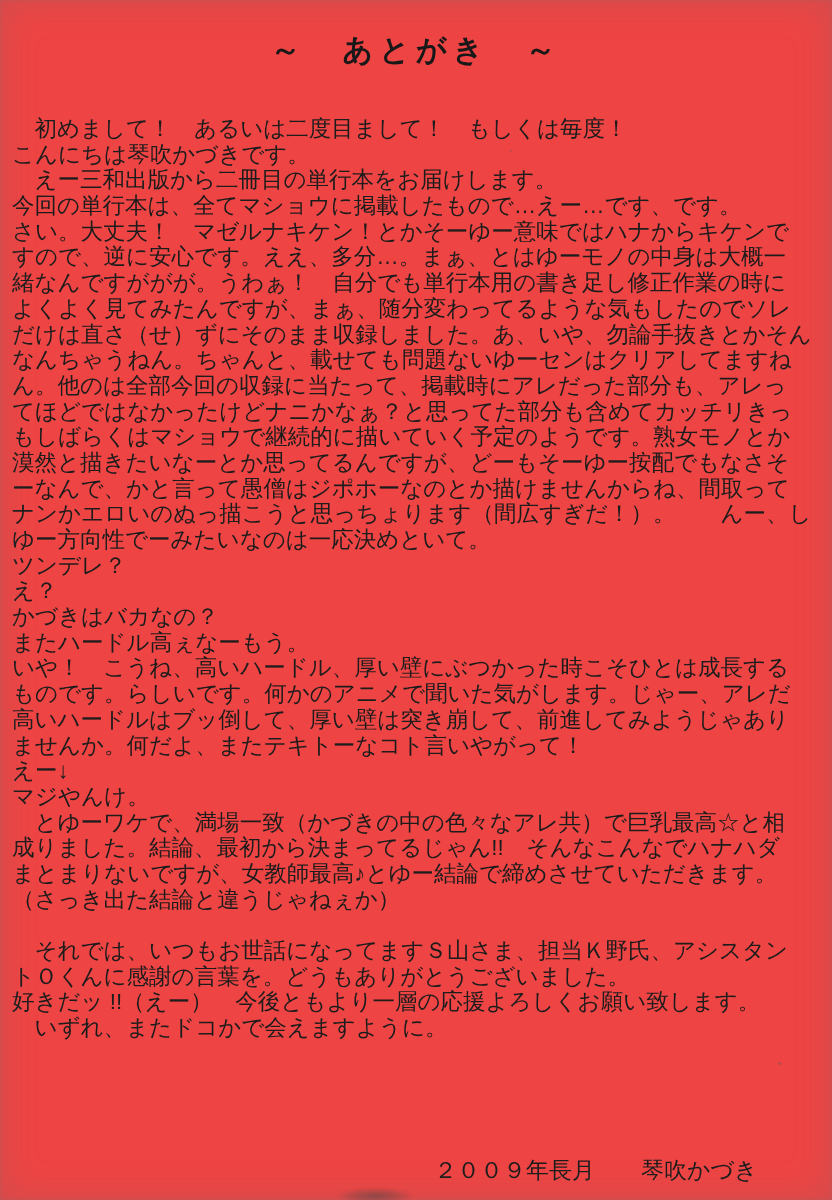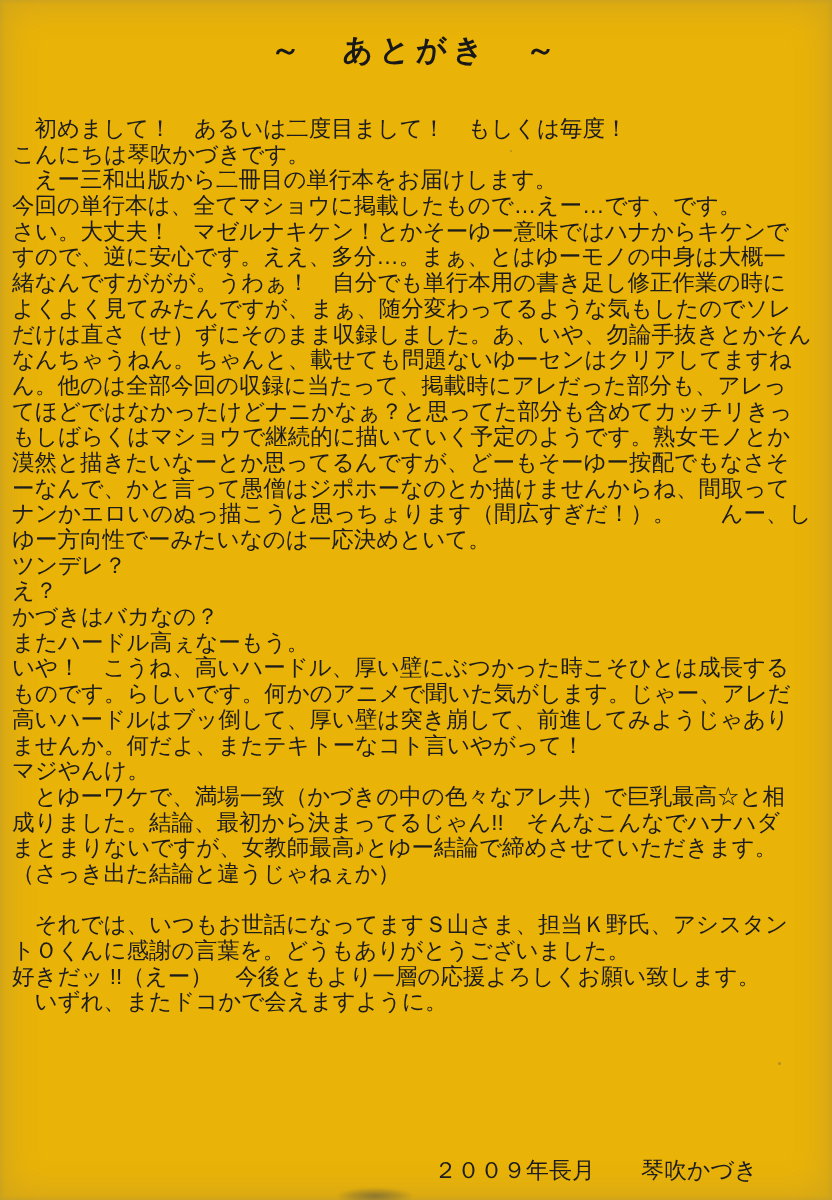--- a/index.html
+++ b/index.html
@@ -6,21 +6,21 @@
     margin: 0;
     padding: 0;
     background: #e9e9e7;
     font-family: "Liberation Sans", sans-serif;
   }
   .page {
     position: relative;
     width: 832px;
     height: 1200px;
     margin: 0 auto;
-    background: #eab308;
+    background: #ef4444;
     overflow: hidden;
     color: #1c1c1c;
   }
   .vignette {
     position: absolute;
     inset: 0;
     pointer-events: none;
     box-shadow: inset 0 0 34px 6px rgba(110,110,105,0.20),
                 inset 0 0 4px 1px rgba(120,120,115,0.18);
     z-index: 5;
@@ -107,20 +107,21 @@
     <div class="line">ナンかエロいのぬっ描こうと思っちょります（間広すぎだ！）。　　んー、し</div>
     <div class="line">ゆー方向性でーみたいなのは一応決めといて。</div>
     <div class="line">ツンデレ？</div>
     <div class="line">え？</div>
     <div class="line">かづきはバカなの？</div>
     <div class="line">またハードル高ぇなーもう。</div>
     <div class="line">いや！　こうね、高いハードル、厚い壁にぶつかった時こそひとは成長する</div>
     <div class="line">ものです。らしいです。何かのアニメで聞いた気がします。じゃー、アレだ</div>
     <div class="line">高いハードルはブッ倒して、厚い壁は突き崩して、前進してみようじゃあり</div>
     <div class="line">ませんか。何だよ、またテキトーなコト言いやがって！</div>
+    <div class="line">えー↓</div>
     <div class="line">マジやんけ。</div>
     <div class="line">　とゆーワケで、満場一致（かづきの中の色々なアレ共）で巨乳最高☆と相</div>
     <div class="line">成りました。結論、最初から決まってるじゃん!!　そんなこんなでハナハダ</div>
     <div class="line">まとまりないですが、女教師最高♪とゆー結論で締めさせていただきます。</div>
     <div class="line">（さっき出た結論と違うじゃねぇか）</div>
     <div class="line"></div>
     <div class="line">　それでは、いつもお世話になってますＳ山さま、担当Ｋ野氏、アシスタン</div>
     <div class="line">トＯくんに感謝の言葉を。どうもありがとうございました。</div>
     <div class="line">好きだッ !!（えー）　今後ともより一層の応援よろしくお願い致します。</div>
     <div class="line">　いずれ、またドコかで会えますように。</div>

